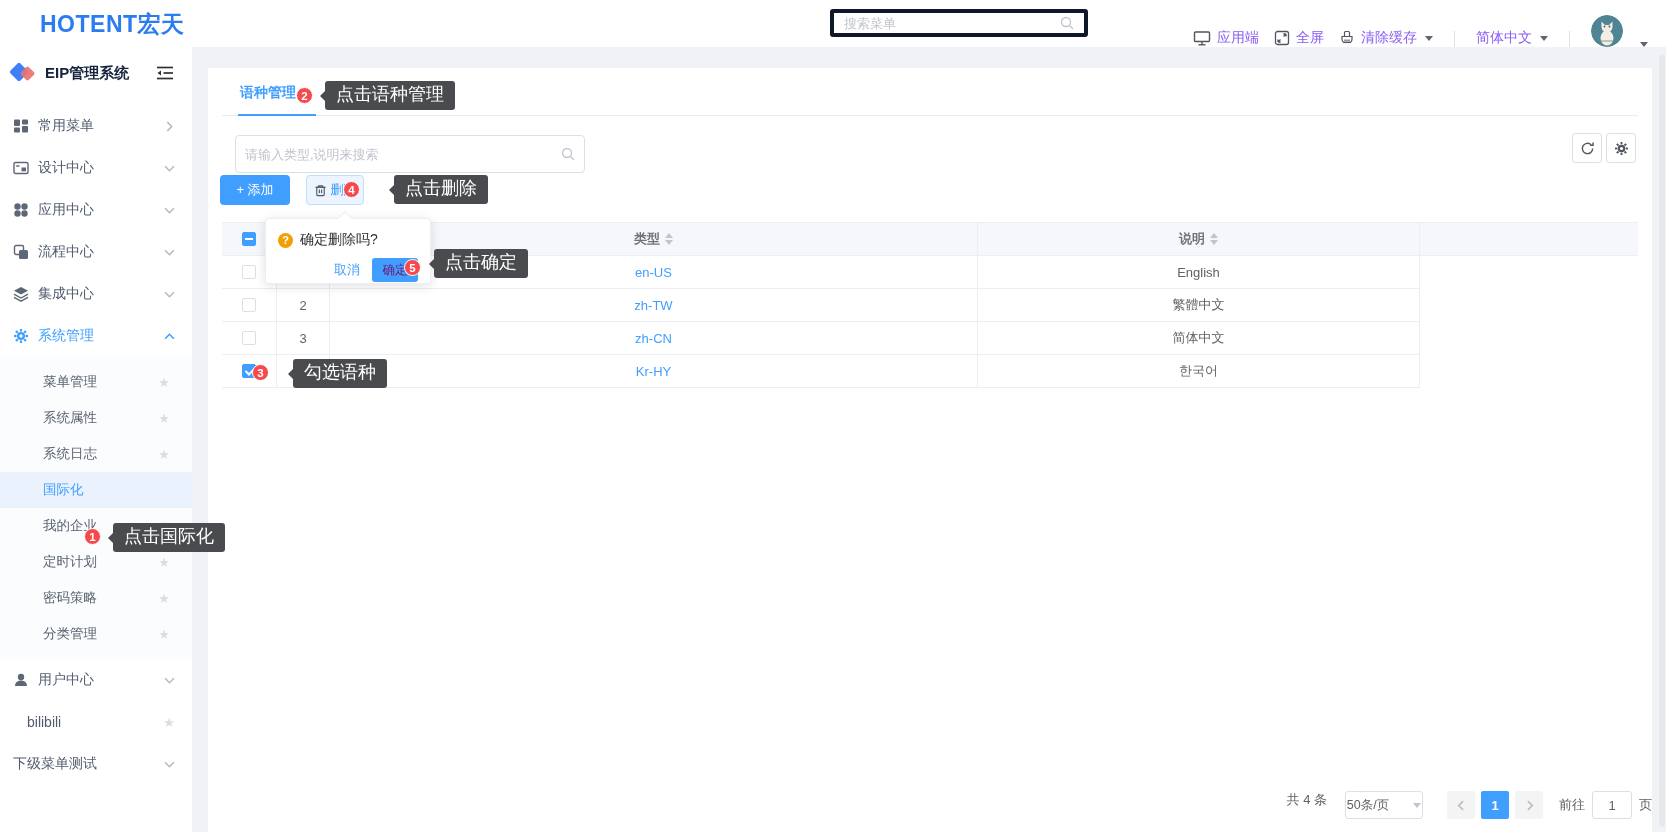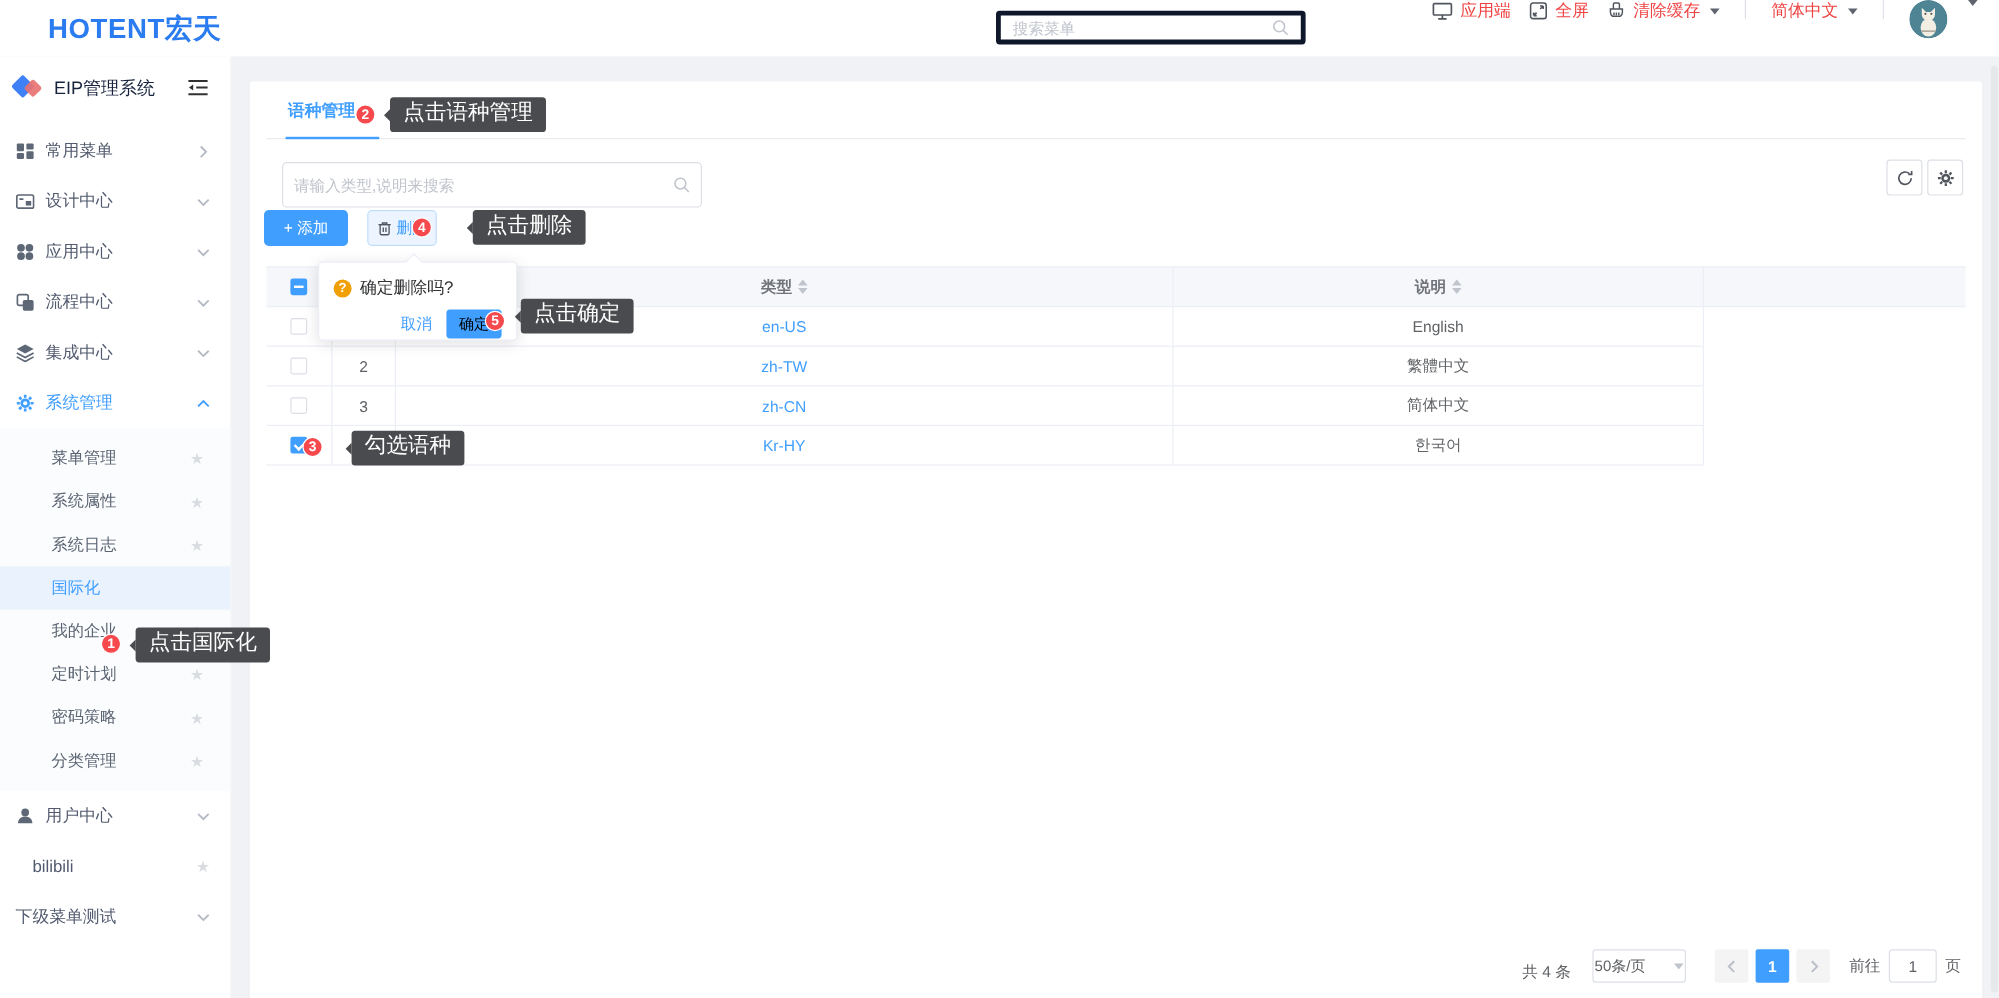--- a/index.html
+++ b/index.html
@@ -6,34 +6,34 @@
   html,body { width:1666px; height:832px; }
   body { font-family:"Liberation Sans", sans-serif; background:#f0f2f5; position:relative; overflow:hidden; color:#515a6e; }
   .stage { position:absolute; inset:0; }
 
   
   .hdr { position:absolute; left:0; top:0; width:1666px; height:47px; background:#fff; z-index:6; }
   .logo { position:absolute; left:40px; top:9px; font-size:23px; font-weight:bold; color:#2b7cf0; letter-spacing:.5px; }
   .hdr-search { position:absolute; left:830px; top:9px; width:258px; height:28px; border:4px solid #0f172a; border-radius:3px; display:flex; align-items:center; padding:0 10px; background:#fff; }
   .hdr-search input { border:none; outline:none; flex:1; font-size:13px; color:#606266; background:transparent; }
   .hdr-search input::placeholder { color:#c0c4cc; }
-  .hdr-right { position:absolute; right:18px; top:0; height:47px; display:flex; align-items:flex-start; gap:15px; font-size:14px; color:#ef4444; }
+  .hdr-right { position:absolute; right:18px; top:0; height:47px; display:flex; align-items:flex-end; gap:15px; font-size:14px; color:#8b5cf6; }
   .hdr-item { display:flex; align-items:center; gap:6px; cursor:pointer; white-space:nowrap; }
   .divider { width:1px; height:16px; background:#dfe2e8; margin:0 6px; }
   .dcaret { width:0; height:0; border-left:4.5px solid transparent; border-right:4.5px solid transparent; border-top:5.5px solid #5f6470; display:inline-block; margin-left:2px; }
   .avatar { width:32px; height:32px; border-radius:50%; overflow:hidden; cursor:pointer; flex:0 0 auto; }
   .icon { display:inline-flex; align-items:center; justify-content:center; color:#50555e; }
 
   
   .sidebar { position:absolute; left:0; top:47px; width:193px; height:785px; background:#fff; border-right:1px solid #f0f1f4; z-index:5; }
   .sb-head { height:52px; display:flex; align-items:center; padding:0 18px 0 11px; }
   .diamond { position:relative; width:28px; height:26px; margin-right:6px; flex:0 0 auto; }
   .d-b { position:absolute; left:1px; top:5px; width:14px; height:14px; background:#3e80f6; transform:rotate(45deg); border-radius:2px; }
   .d-r { position:absolute; left:11px; top:8px; width:11px; height:11px; background:#e87272; transform:rotate(45deg); border-radius:2px; opacity:.92; }
-  .sb-title { font-size:15px; font-weight:normal; color:#17233d; flex:1; }
+  .sb-title { font-size:15px; font-weight:bold; color:#17233d; flex:1; }
   .collapse { color:#303133; cursor:pointer; display:inline-flex; }
   .menu { margin-top:6px; }
   .menu-item { height:42px; display:flex; align-items:center; padding:0 17px 0 13px; cursor:pointer; color:#515a6e; font-size:14px; }
   .mi-icon { width:17px; margin-right:8px; color:#5d6775; display:inline-flex; }
   .mi-label { flex:1; }
   .mi-chev { color:#b4bac4; display:inline-flex; }
   .menu-item.active, .menu-item.active .mi-icon, .menu-item.active .mi-chev { color:#409eff; }
   .submenu { background:#fbfcfd; padding:7px 0; }
   .sub-item { height:36px; display:flex; align-items:center; padding:0 22px 0 43px; font-size:13.5px; color:#5a6372; cursor:pointer; }
   .sub-item .star { margin-left:auto; color:#d9dce1; font-size:13px; }
@@ -60,21 +60,21 @@
   .btn-add { position:absolute; left:12px; top:107px; width:70px; height:30px; background:#409eff; border:none; border-radius:4px; color:#fff; font-size:13px; cursor:pointer; font-family:inherit; }
   .btn-del { position:absolute; left:98px; top:107px; width:58px; height:30px; background:#ecf5ff; border:1px solid #c0ddfb; border-radius:4px; color:#409eff; font-size:13px; cursor:pointer; display:flex; align-items:center; justify-content:center; gap:4px; font-family:inherit; }
 
   
   .popover { position:absolute; left:57px; top:150px; width:166px; height:66px; background:#fff; border:1px solid #ebeef5; border-radius:4px; box-shadow:0 2px 12px rgba(0,0,0,.12); z-index:20; padding:12px 12px 0 12px; }
   .pop-arrow { position:absolute; top:-6px; left:74px; width:10px; height:10px; background:#fff; border-left:1px solid #ebeef5; border-top:1px solid #ebeef5; transform:rotate(45deg); }
   .pop-row1 { display:flex; align-items:center; gap:7px; font-size:14px; color:#303133; }
   .q-icon { width:15px; height:15px; border-radius:50%; background:#f1a004; color:#fff; font-size:11px; font-weight:bold; display:flex; align-items:center; justify-content:center; flex:0 0 auto; }
   .pop-row2 { margin-top:9px; display:flex; justify-content:flex-end; align-items:center; gap:12px; }
   .link-cancel { color:#409eff; font-size:13px; cursor:pointer; }
-  .btn-confirm { width:46px; height:24px; background:#409eff; color:#000000; border:none; border-radius:3px; font-size:12.5px; cursor:pointer; font-family:inherit; }
+  .btn-confirm { width:46px; height:24px; background:#409eff; color:#701a75; border:none; border-radius:3px; font-size:12.5px; cursor:pointer; font-family:inherit; }
 
   
   .table { position:absolute; left:14px; top:154px; font-size:13px; }
   .thead { display:flex; width:1416px; background:#f6f7fa; border-top:1px solid #ebeef5; border-bottom:1px solid #ebeef5; height:34px; }
   .th { display:flex; align-items:center; justify-content:center; color:#707379; font-weight:bold; border-right:1px solid #ebeef5; height:100%; }
   .th.filler { border-right:none; }
   .tr { display:flex; width:1198px; height:33px; border-bottom:1px solid #ebeef5; }
   .td { display:flex; align-items:center; justify-content:center; border-right:1px solid #ebeef5; height:100%; color:#606266; }
   .c1 { width:55px; } .c2 { width:53px; } .c3 { width:648px; } .c4 { width:442px; } .c5 { width:218px; }
   .type-link { color:#409eff; cursor:pointer; }
@@ -82,21 +82,21 @@
   .sort i { width:0; height:0; border-left:4px solid transparent; border-right:4px solid transparent; display:block; }
   .sort .up { border-bottom:5px solid #c0c4cc; }
   .sort .dn { border-top:5px solid #c0c4cc; }
   .cb { width:14px; height:14px; border:1px solid #dcdfe6; border-radius:2px; background:#fff; position:relative; cursor:pointer; flex:0 0 auto; }
   .cb.ind { background:#409eff; border-color:#409eff; }
   .cb.ind::after { content:""; position:absolute; left:2px; top:5px; width:8px; height:2px; background:#fff; }
   .cb.checked { background:#409eff; border-color:#409eff; }
   .cb.checked::after { content:""; position:absolute; left:4px; top:1px; width:4px; height:7px; border:solid #fff; border-width:0 2px 2px 0; transform:rotate(45deg); }
 
   
-  .pagination { position:absolute; top:791px; right:32px; height:28px; display:flex; align-items:flex-end; font-size:13px; color:#606266; z-index:4; }
+  .pagination { position:absolute; top:791px; right:14px; height:28px; display:flex; align-items:flex-start; font-size:13px; color:#606266; z-index:4; }
   .pg-total { margin-right:18px; }
   .pg-select { width:78px; height:28px; border:1px solid #dcdfe6; border-radius:3px; background:#fff; display:flex; align-items:center; justify-content:center; gap:22px; font-size:12.5px; color:#606266; cursor:pointer; margin-right:24px; }
   .pg-select .dcaret { border-top-color:#c0c4cc; }
   .pg-btn { width:28px; height:28px; background:#f4f4f5; border-radius:2px; display:flex; align-items:center; justify-content:center; color:#b9bdc5; cursor:pointer; margin-right:6px; }
   .pg-cur { background:#409eff; color:#fff; font-weight:bold; }
   .pg-goto { display:flex; align-items:center; gap:7px; margin-left:10px; }
   .pg-input { width:40px; height:28px; border:1px solid #dcdfe6; border-radius:3px; text-align:center; font-size:13px; color:#606266; outline:none; }
 
   .scrollbar { position:absolute; right:1px; top:55px; width:6px; height:772px; background:#e6e8ec; border-radius:3px; z-index:7; }
 </style>

